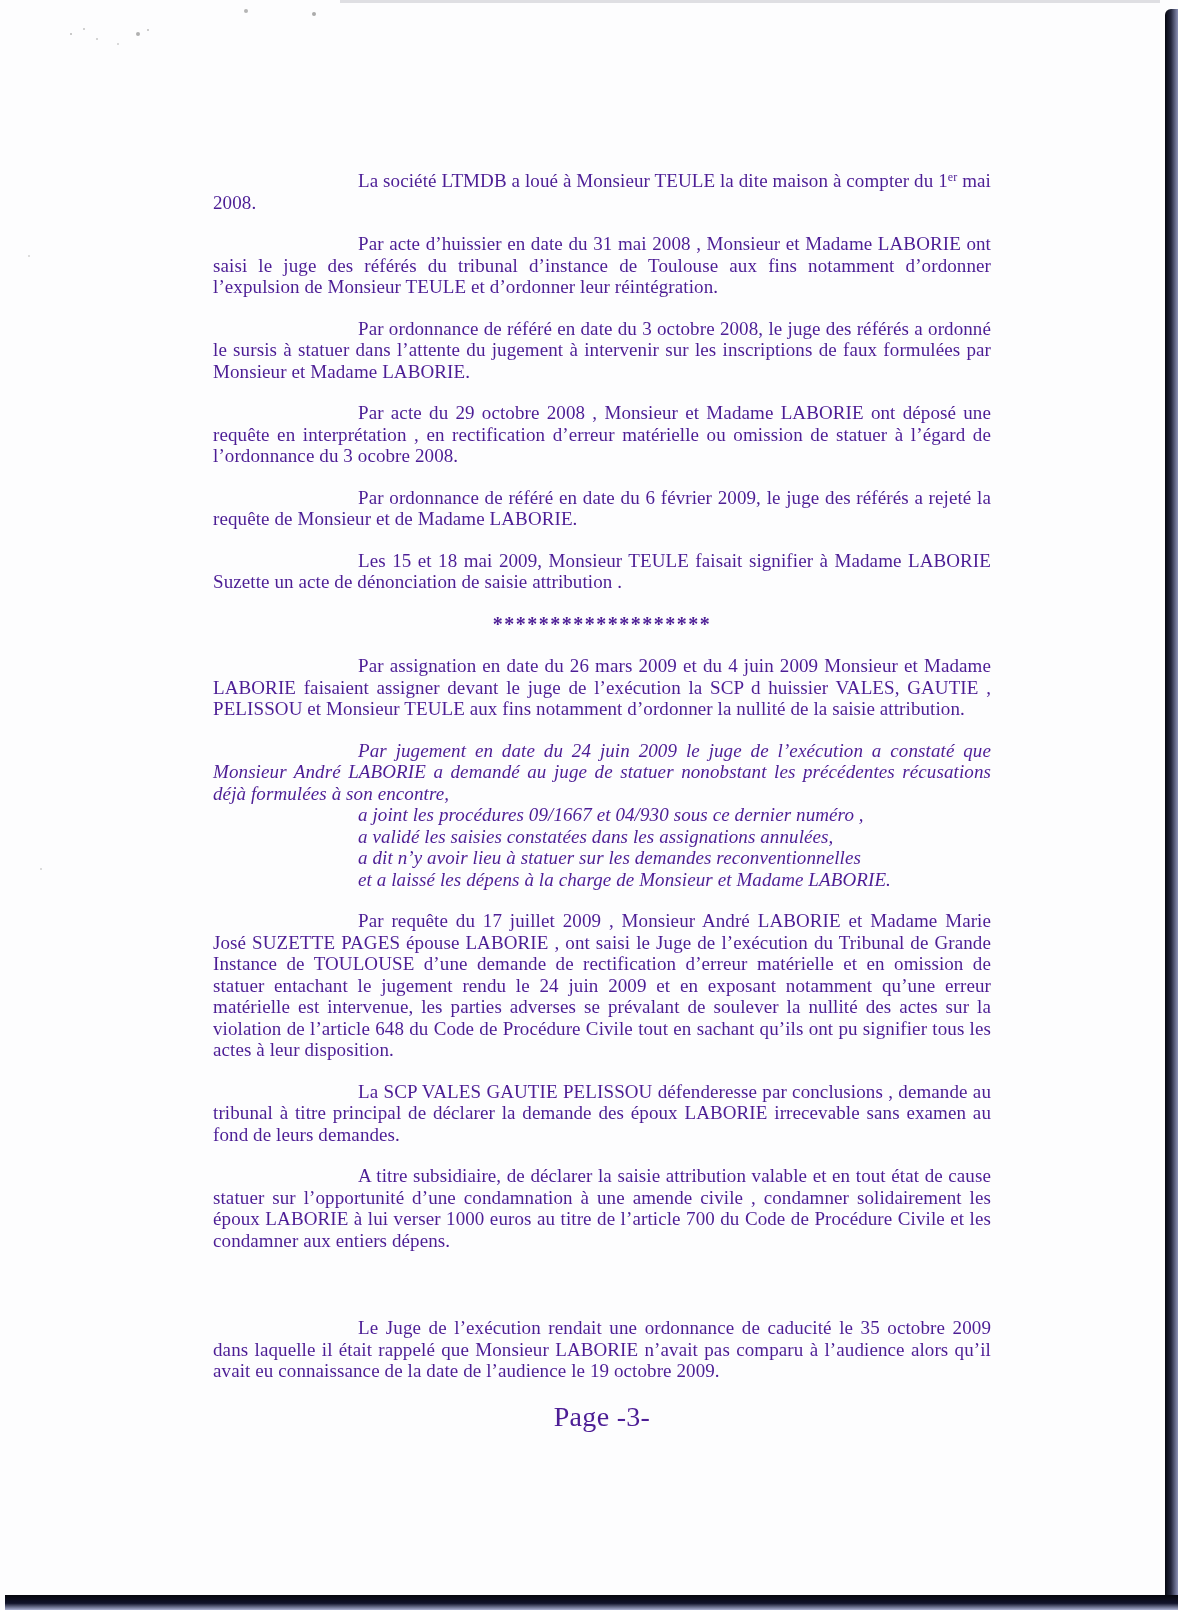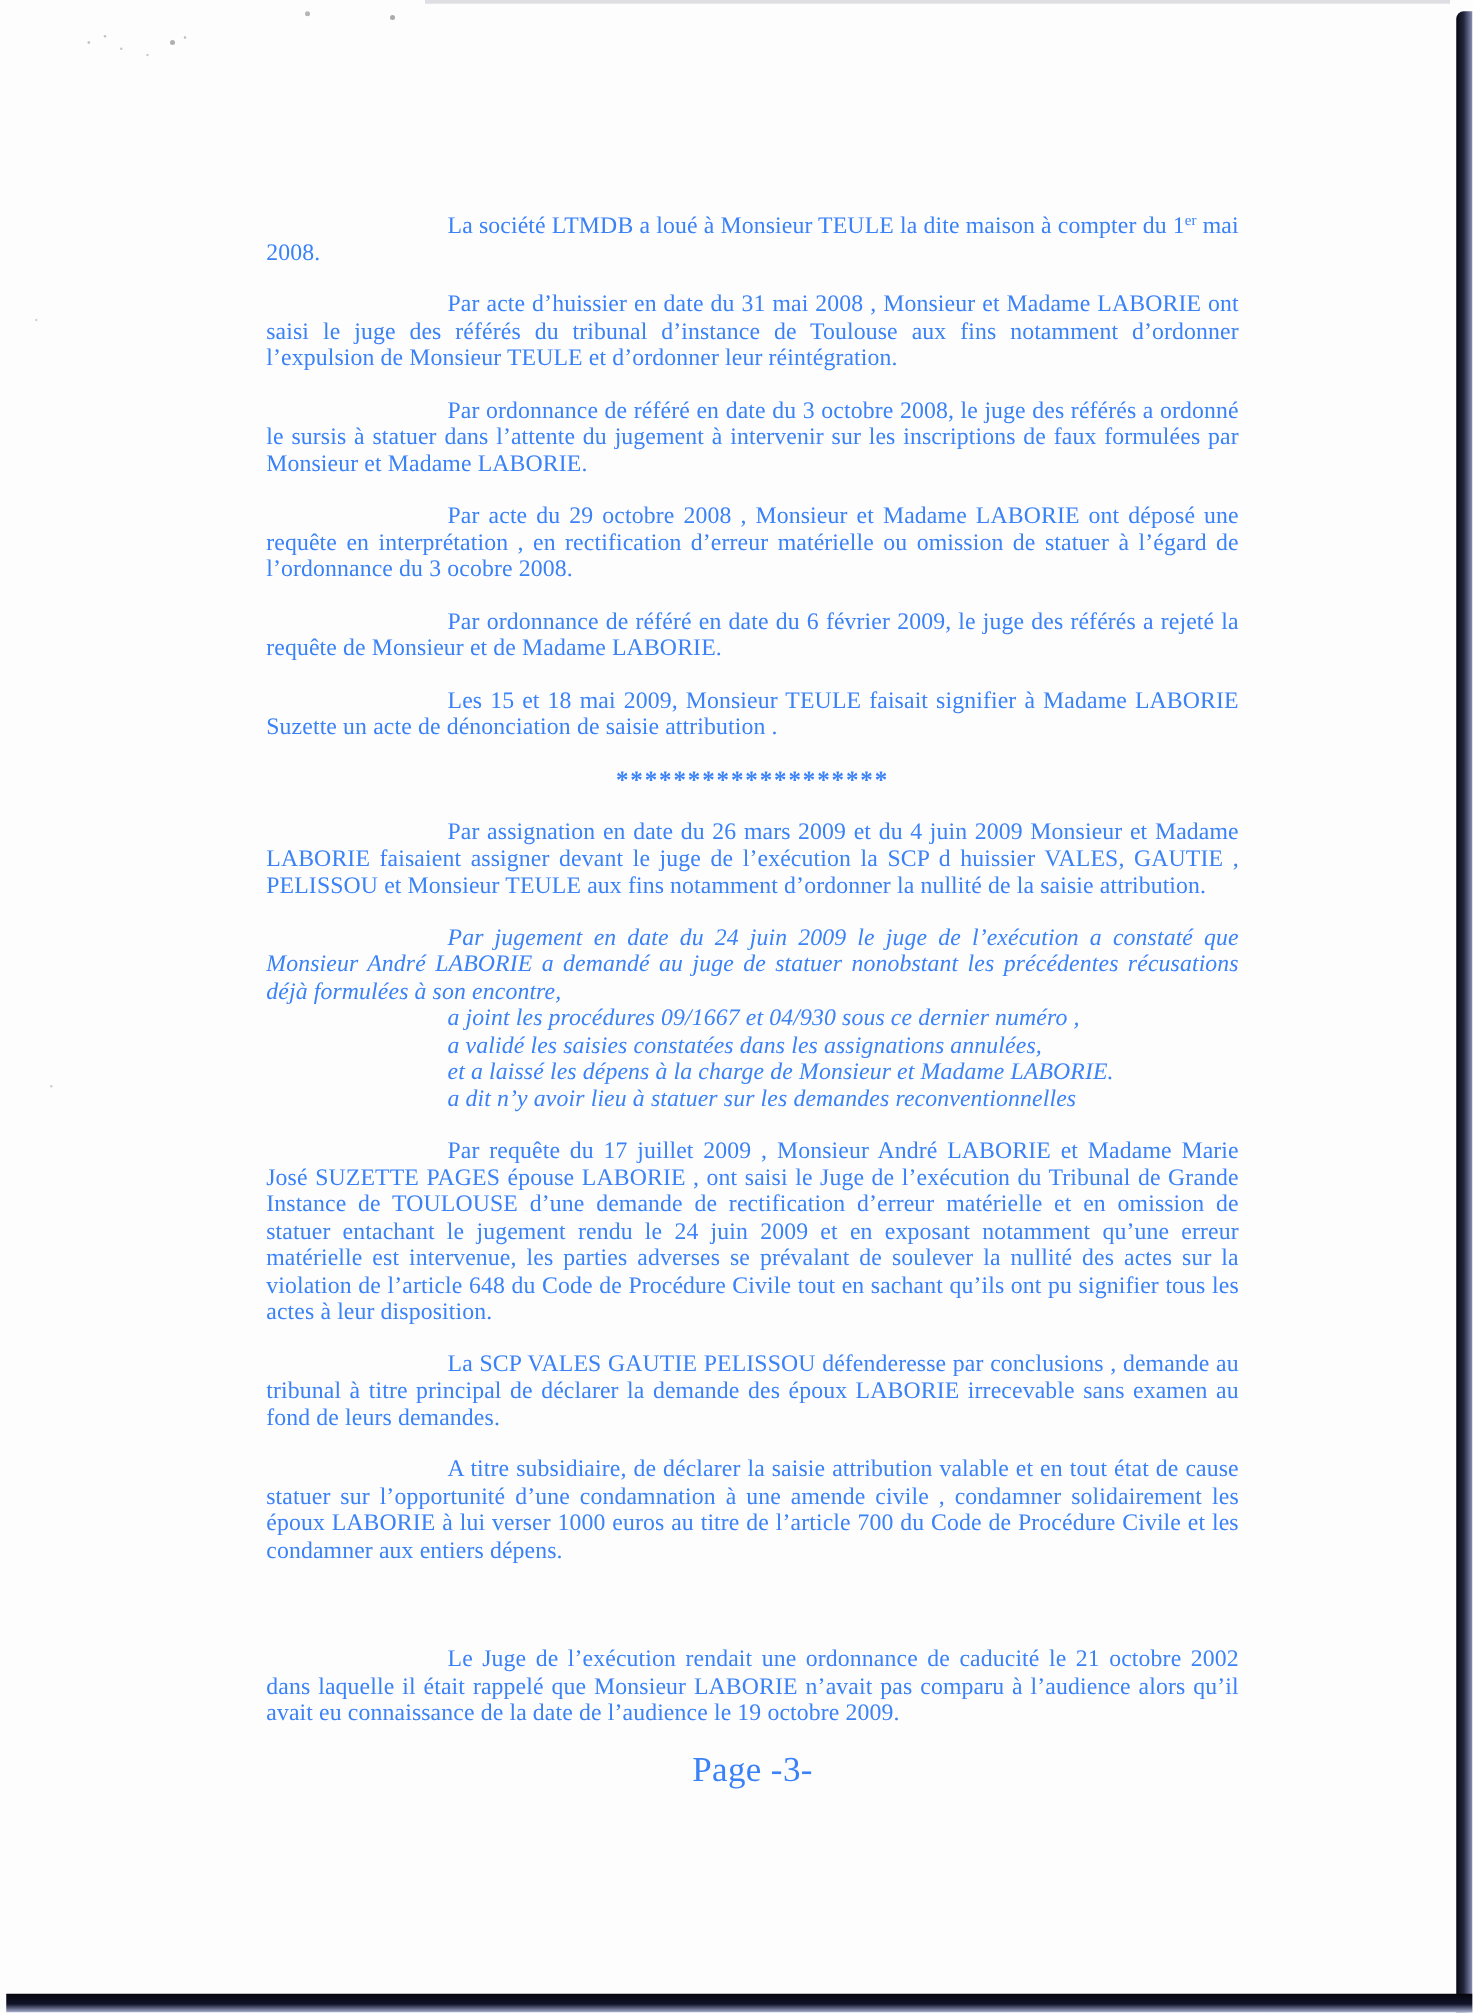--- a/index.html
+++ b/index.html
@@ -41,21 +41,21 @@
       147px 29px 0 0 #bcbcbc,
       117px 43px 0 0 #cccccc,
       96px 38px 0 0 #c6c6c6,
       28px 255px 0 0 #d2d2d2,
       40px 868px 0 0 #cfcfcf;
   }
   .content {
     position: absolute;
     left: 213px; top: 170px;
     width: 778px;
-    color: #3b82f6;
+    color: #4c1d95;
     font-size: 19px;
     line-height: 21.5px;
     letter-spacing: 0.1px;
   }
   .para {
     margin: 20px 0 0 0;
     text-align: justify;
     text-indent: 145px;
   }
   .para.first { margin-top: 0; }
@@ -100,31 +100,31 @@
     <p class="para">Les 15 et 18 mai 2009, Monsieur TEULE faisait signifier à Madame LABORIE Suzette un acte de dénonciation de saisie attribution .</p>
 
     <p class="para separator">*******************</p>
 
     <p class="para">Par assignation en date du 26 mars 2009 et du 4 juin 2009 Monsieur et Madame LABORIE faisaient assigner devant le juge de l’exécution la SCP d huissier VALES, GAUTIE , PELISSOU et Monsieur TEULE aux fins notamment d’ordonner la nullité de la saisie attribution.</p>
 
     <div class="block">
       <p>Par jugement en date du 24 juin 2009 le juge de l’exécution a constaté que Monsieur André LABORIE a demandé au juge de statuer nonobstant les précédentes récusations déjà formulées à son encontre,</p>
       <p>a joint les procédures 09/1667 et 04/930 sous ce dernier numéro ,</p>
       <p>a validé les saisies constatées dans les assignations annulées,</p>
+      <p>a dit n’y avoir lieu à statuer sur les demandes reconventionnelles</p>
       <p>et a laissé les dépens à la charge de Monsieur et Madame LABORIE.</p>
-      <p>a dit n’y avoir lieu à statuer sur les demandes reconventionnelles</p>
     </div>
 
     <p class="para">Par requête du 17 juillet 2009 , Monsieur André LABORIE et Madame Marie José SUZETTE PAGES épouse LABORIE , ont saisi le Juge de l’exécution du Tribunal de Grande Instance de TOULOUSE d’une demande de rectification d’erreur matérielle et en omission de statuer entachant le jugement rendu le 24 juin 2009 et en exposant notamment qu’une erreur matérielle est intervenue, les parties adverses se prévalant de soulever la nullité des actes sur la violation de l’article 648 du Code de Procédure Civile tout en sachant qu’ils ont pu signifier tous les actes à leur disposition.</p>
 
     <p class="para">La SCP VALES GAUTIE PELISSOU défenderesse par conclusions , demande au tribunal à titre principal de déclarer la demande des époux LABORIE irrecevable sans examen au fond de leurs demandes.</p>
 
     <p class="para">A titre subsidiaire, de déclarer la saisie attribution valable et en tout état de cause statuer sur l’opportunité d’une condamnation à une amende civile , condamner solidairement les époux LABORIE à lui verser 1000 euros au titre de l’article 700 du Code de Procédure Civile et les condamner aux entiers dépens.</p>
 
-    <p class="para gap-large">Le Juge de l’exécution rendait une ordonnance de caducité le 21 octobre 2002 dans laquelle il était rappelé que Monsieur LABORIE n’avait pas comparu à l’audience alors qu’il avait eu connaissance de la date de l’audience le 19 octobre 2009.</p>
+    <p class="para gap-large">Le Juge de l’exécution rendait une ordonnance de caducité le 35 octobre 2009 dans laquelle il était rappelé que Monsieur LABORIE n’avait pas comparu à l’audience alors qu’il avait eu connaissance de la date de l’audience le 19 octobre 2009.</p>
 
     <p class="para footer">Page -3-</p>
 
   </div>
 
   <div class="edge-top"></div>
   <div class="edge-right"></div>
   <div class="edge-bottom"></div>
 </div>
 

